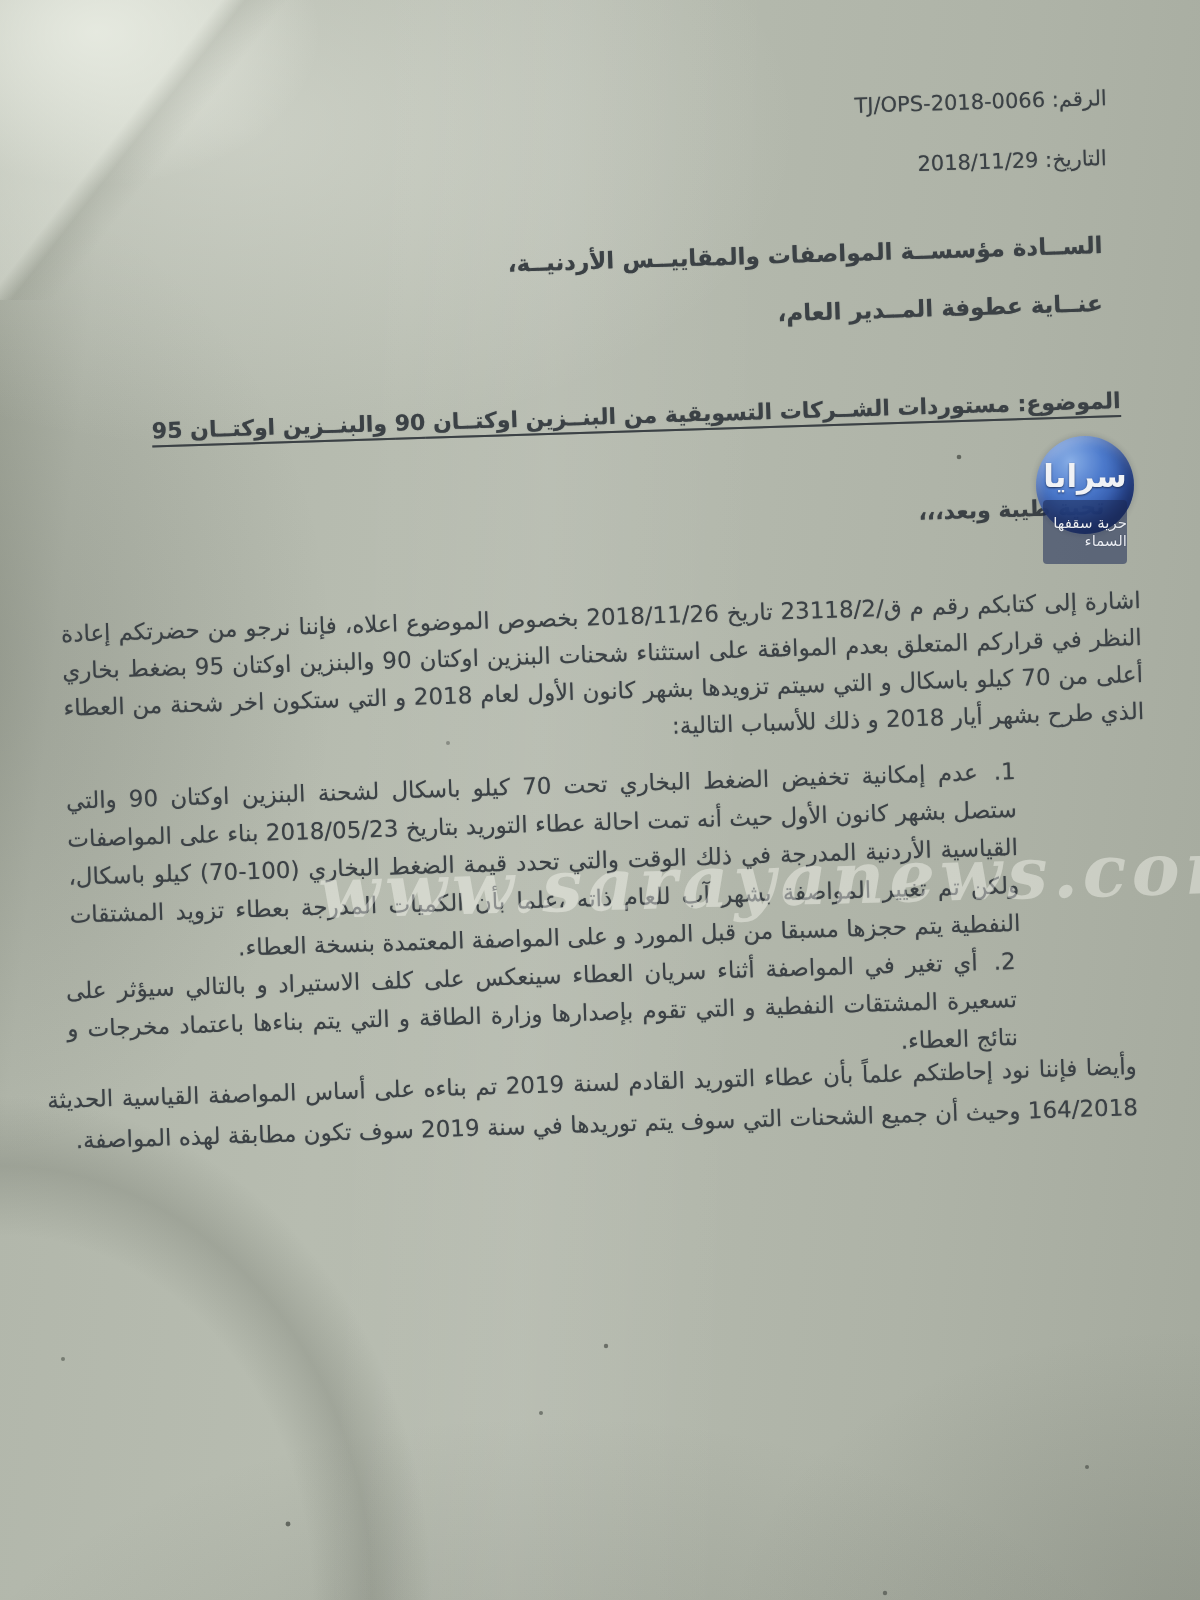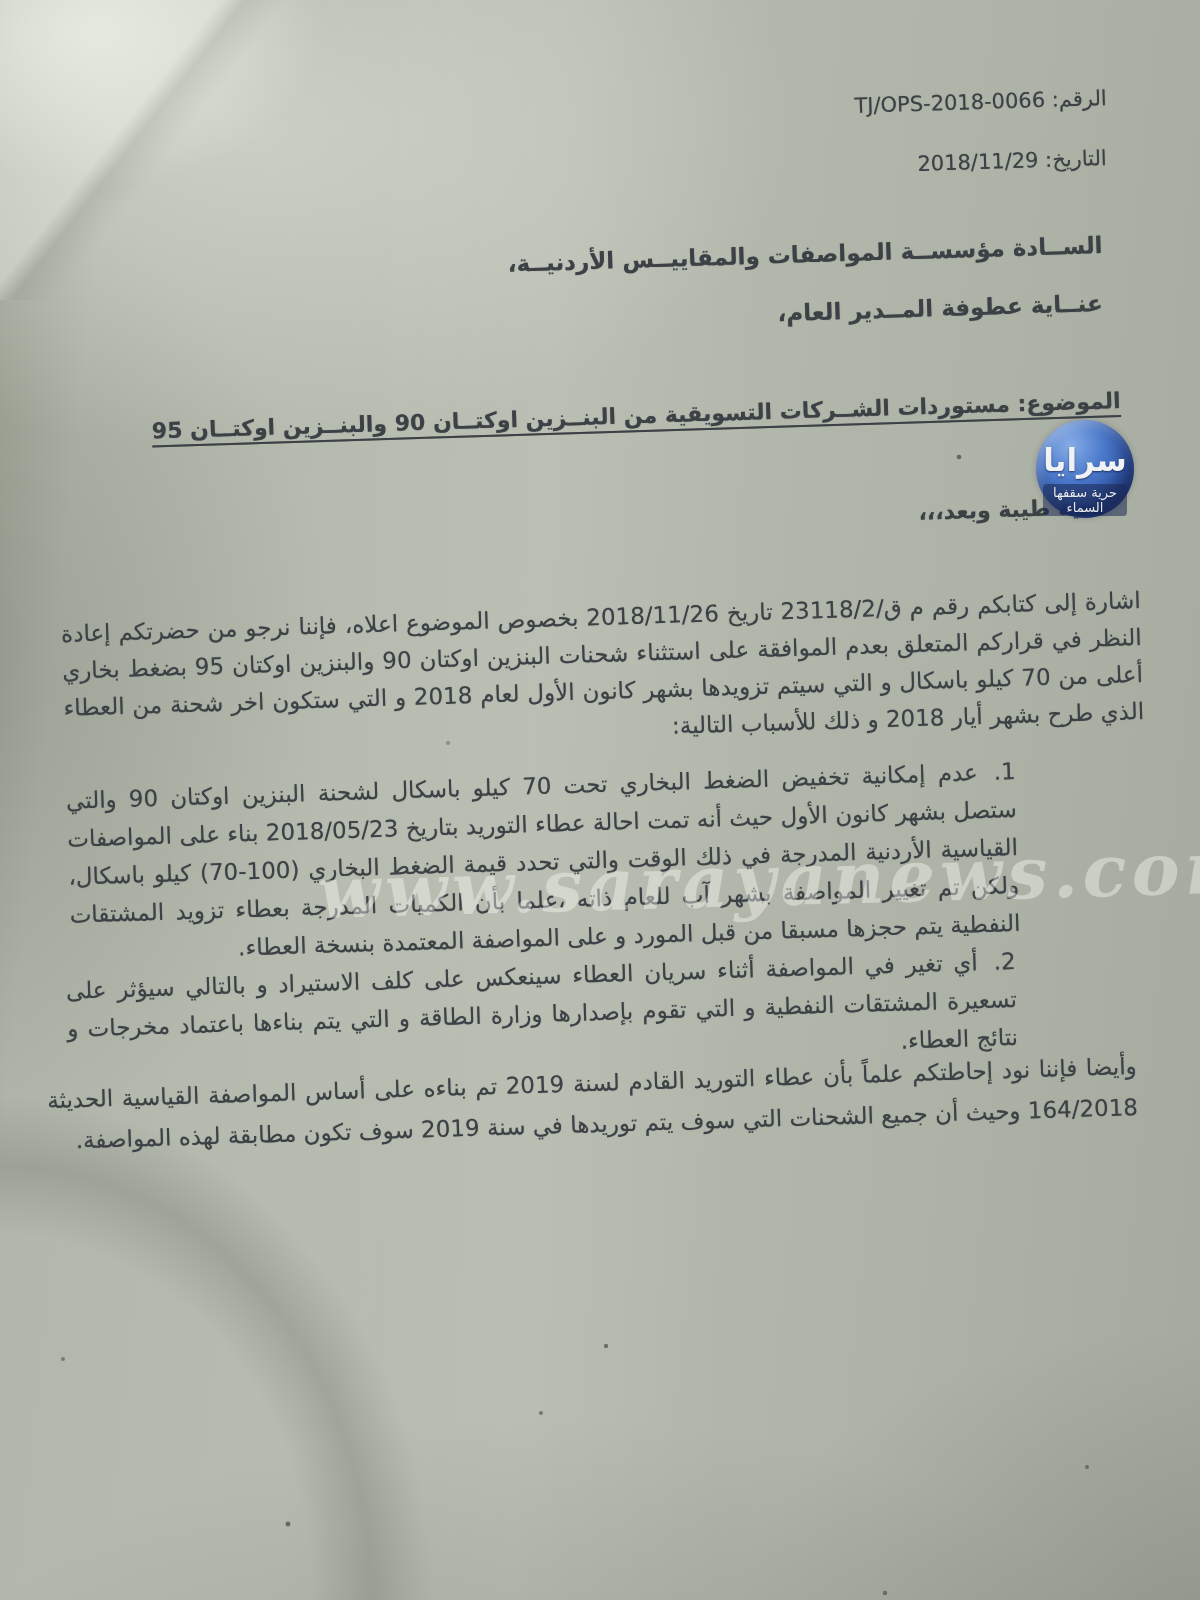--- a/index.html
+++ b/index.html
@@ -39,28 +39,28 @@
   .para{font-size:23px;text-align:justify;}
   .p1{line-height:37px;}
   .li{line-height:38px;}
   .closing{line-height:41px;}
   .num{margin-inline-end:16px;}
   .ltr{direction:ltr;unicode-bidi:embed;}
   .watermark-url{position:absolute;left:318px;top:838px;width:860px;
     font-family:"DejaVu Serif", serif;font-style:italic;font-weight:700;
     font-size:72px;letter-spacing:5px;color:rgba(250,250,244,0.42);
     transform:rotate(-1.6deg);white-space:nowrap;pointer-events:none;}
-  .globe{position:absolute;left:1036px;top:420px;width:98px;height:98px;border-radius:50%;
+  .globe{position:absolute;left:1036px;top:436px;width:98px;height:98px;border-radius:50%;
     background:radial-gradient(circle at 35% 26%, #86aeea 0%, #4878cf 34%, #2c55ae 64%, #132f78 100%);
     box-shadow:inset -8px -12px 18px rgba(0,0,30,0.45), inset 4px 6px 10px rgba(255,255,255,0.28), 0 0 6px rgba(30,40,60,0.25);
     opacity:0.95;}
   .globe-title{position:absolute;left:0;right:0;top:22px;text-align:center;color:#f4f6fa;
     font-size:31px;font-weight:700;text-shadow:0 1px 2px rgba(10,20,50,0.7);direction:rtl;}
-  .globe-tagline{position:absolute;left:7px;right:7px;top:64px;text-align:center;color:#eef1f7;
-    font-size:13px;background:rgba(20,35,80,0.55);border-radius:4px;padding:1px 0;direction:rtl;
+  .globe-tagline{position:absolute;left:7px;right:7px;top:64px;text-align:right;color:#eef1f7;
+    font-size:15px;background:rgba(20,35,80,0.55);border-radius:4px;padding:14px 0;direction:rtl;
     text-shadow:0 0 1px rgba(10,20,50,0.8);}
 </style>
 </head>
 <body>
 
 <div class="page">
   <div class="shade-band"></div>
   <div class="crease"></div>
   <div class="specks"></div>
 

